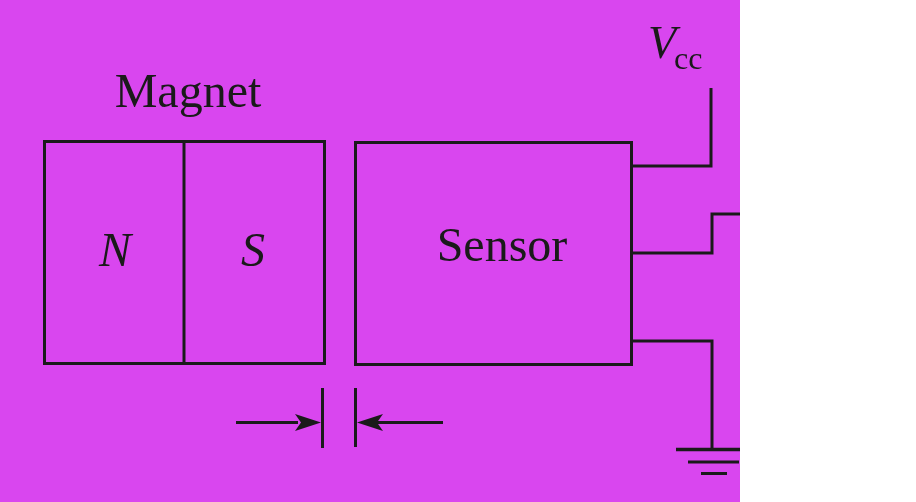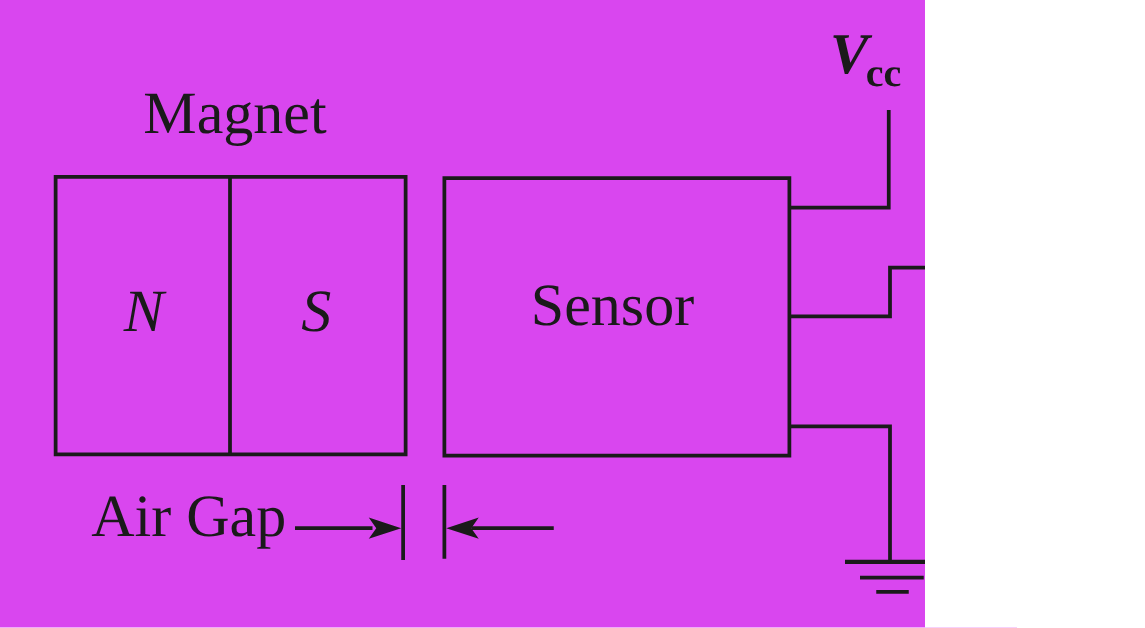--- a/index.html
+++ b/index.html
@@ -66,23 +66,22 @@
       </g>
     </g>
   </svg>
 
   <div class="label" style="left:188px; top:91px;">Magnet</div>
 
   <div class="label italic" style="left:115px; top:250px;">N</div>
 
   <div class="label italic" style="left:253px; top:250px;">S</div>
 
-  <div class="label" style="left:490px; top:245px;">Sensor</div>
+  <div class="label" style="left:502px; top:245px;">Sensor</div>
 
-  <div class="label" style="left:151px; top:414px;">Air Gap</div>
 
-  <div class="vlabel" style="left:664px; top:20px;font-weight:bold;">
+  <div class="vlabel" style="left:648px; top:20px;">
     <span class="vbase">V</span><span class="vsub">cc</span>
   </div>
 
 
 
 </div>
 
 </body></html>

